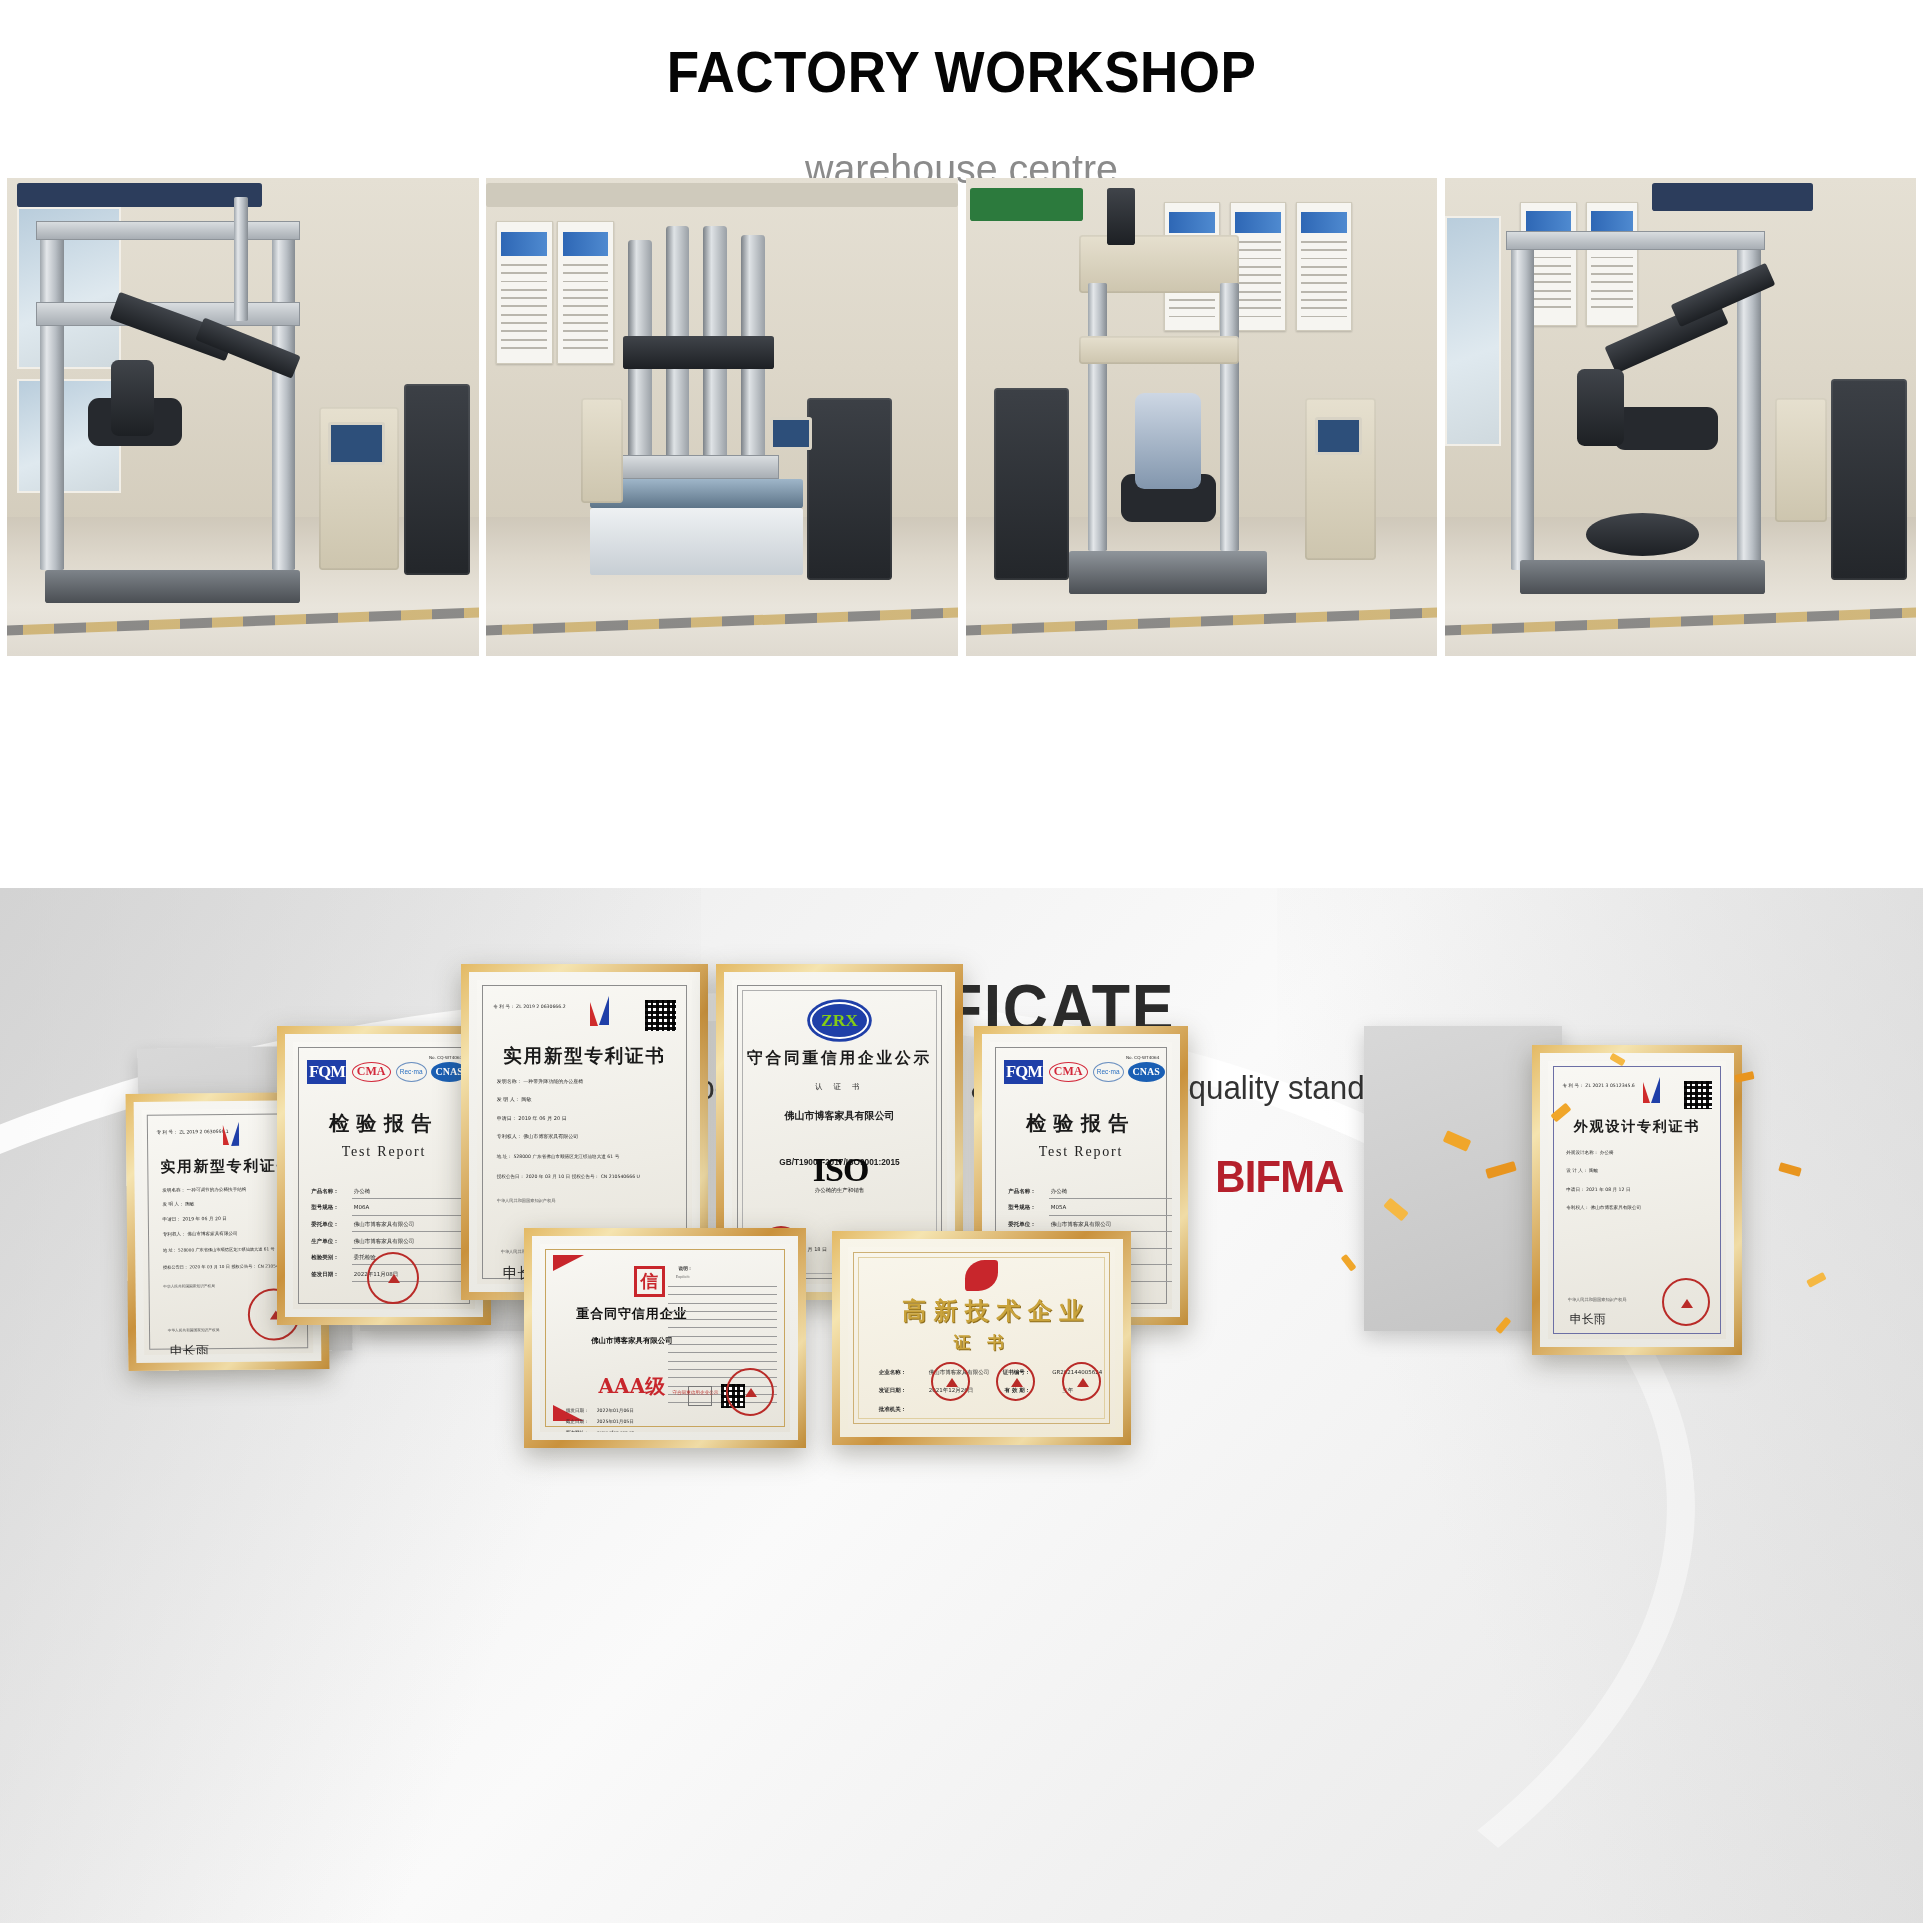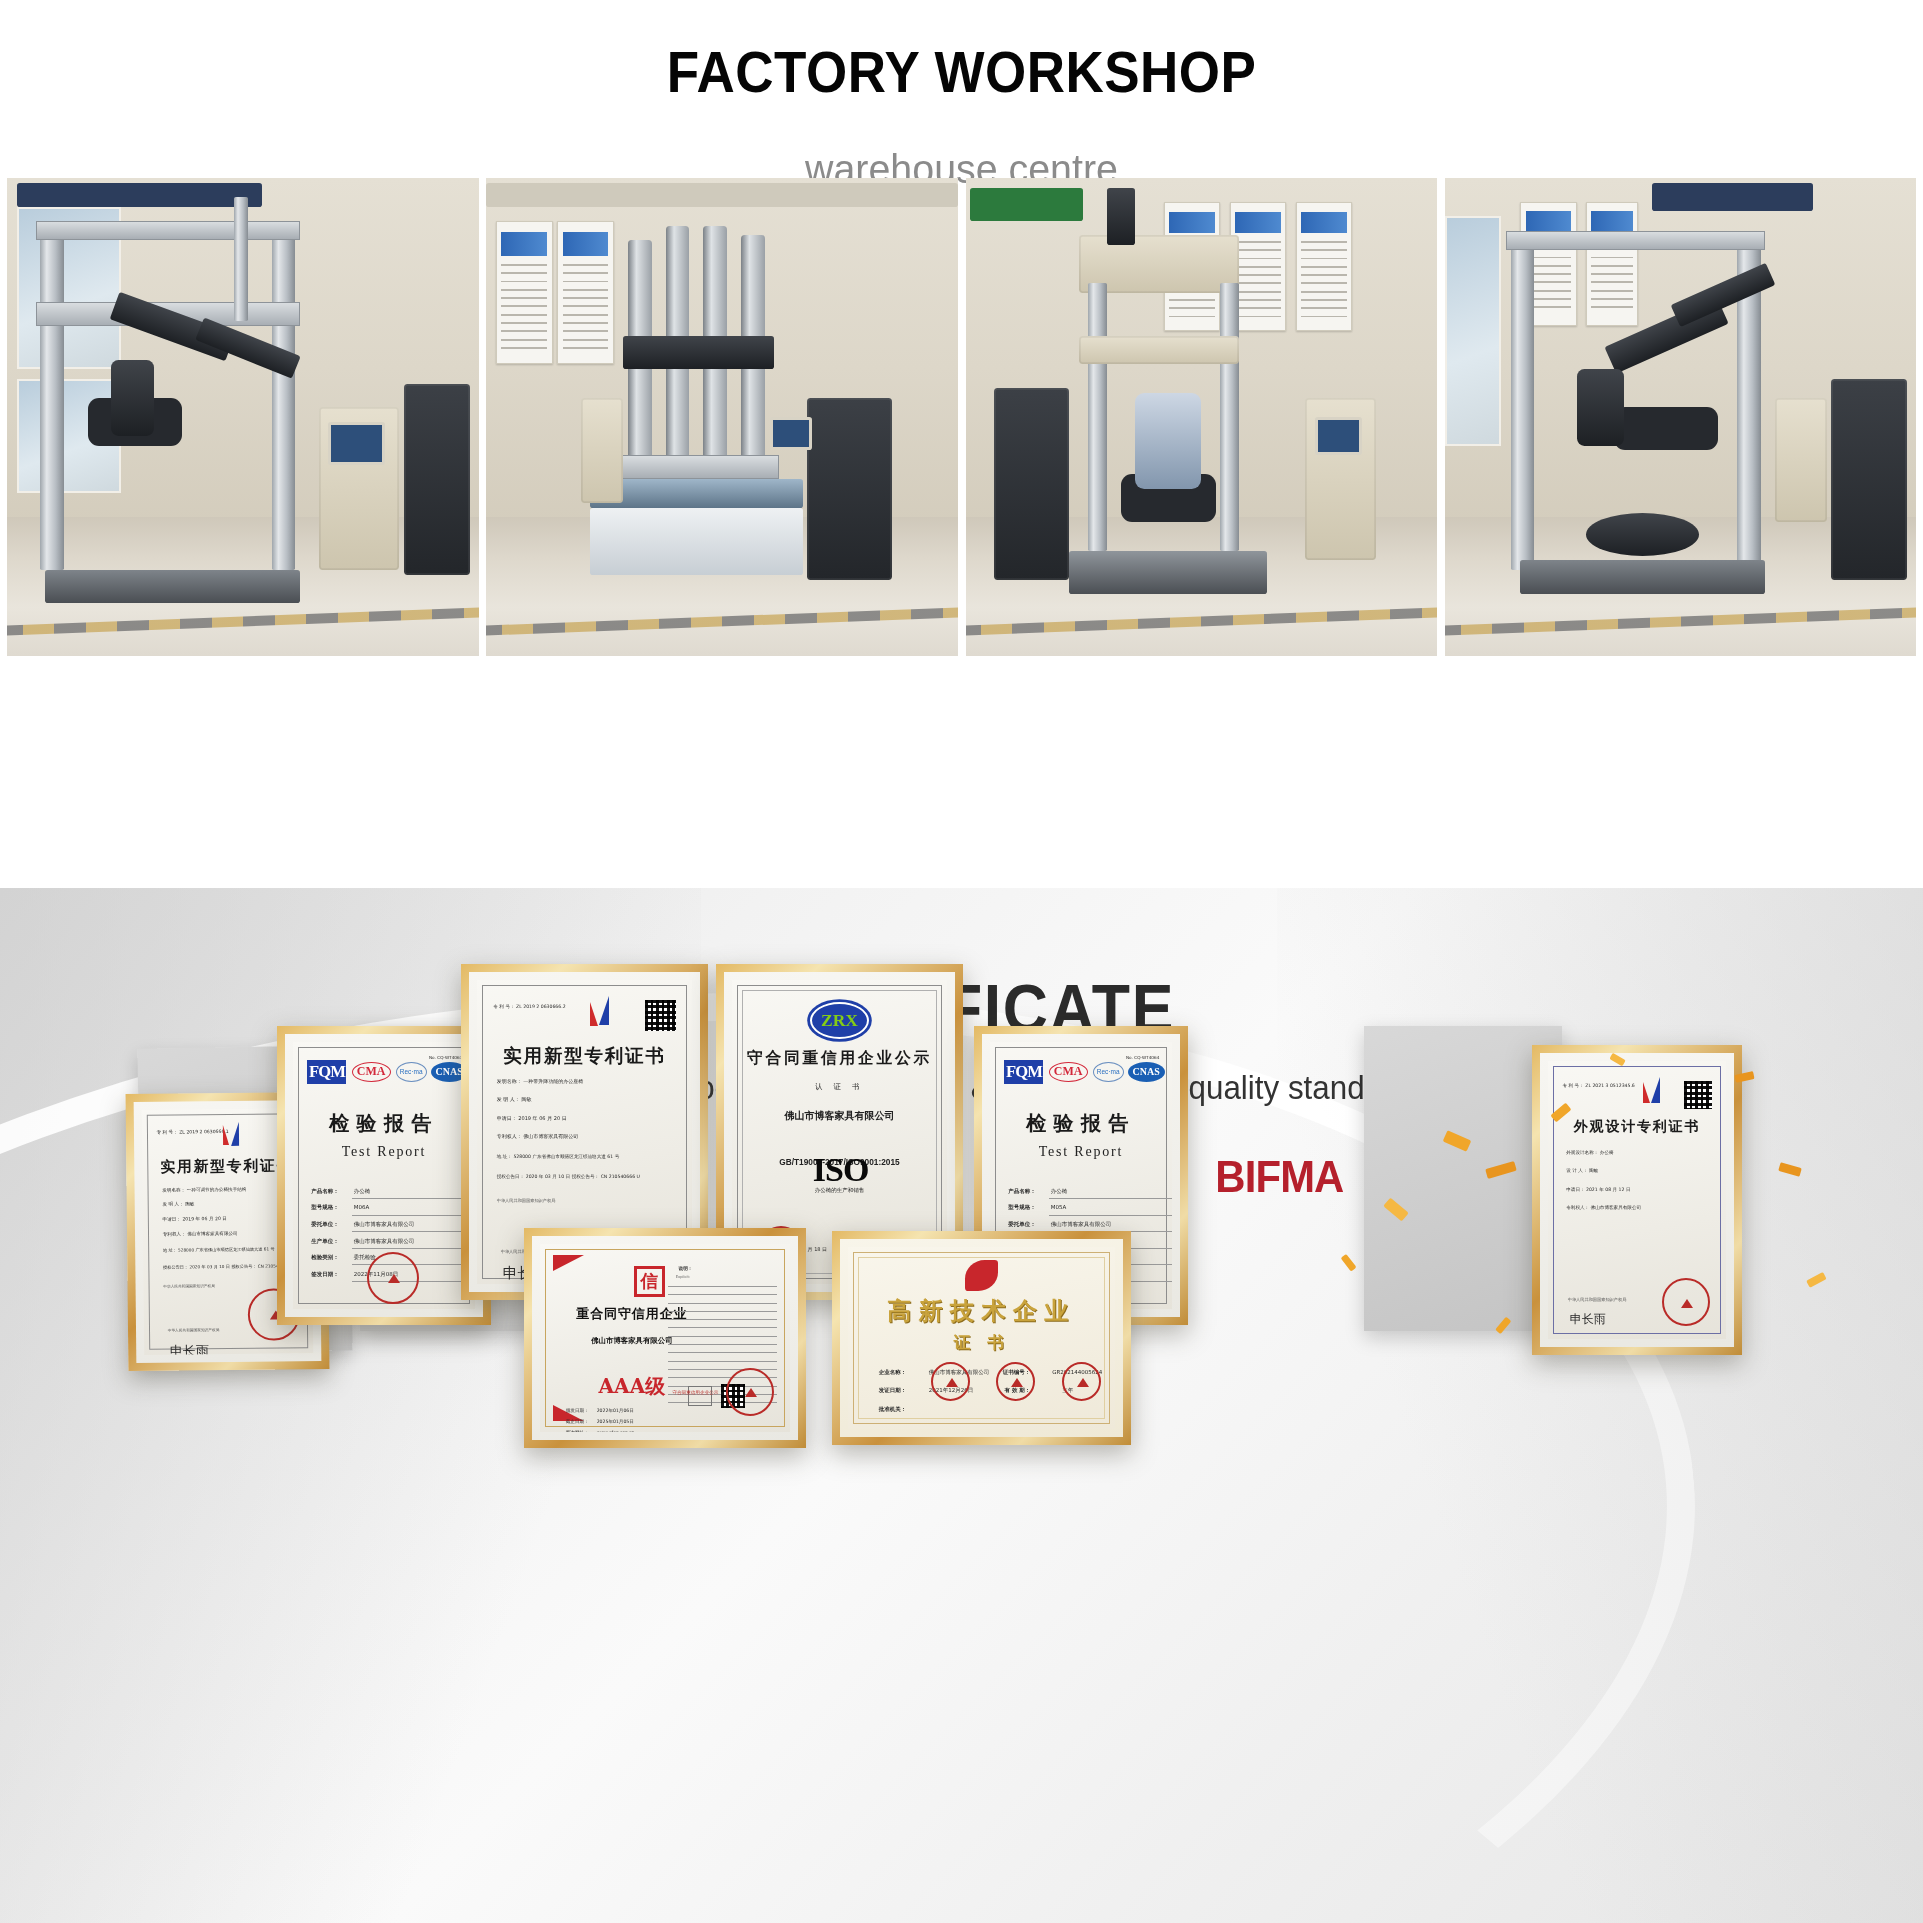--- a/index.html
+++ b/index.html
@@ -516,21 +516,21 @@
         </div>
     </div>
 
     <div class="cert" style="left:832px;top:343px;width:299px;height:214px">
       <div class="mat" style="background:linear-gradient(170deg,#f8f5ea,#efe9d6)">
           <div class="paper" style="background:linear-gradient(170deg,#f9f6ec,#efe9d9)">
         <div class="c-border" style="border-color:#cdb075"></div>
         <div class="c-border2" style="border-color:#e0cfa1"></div>
         <div style="position:absolute;left:50%;margin-left:-16.6px;top:13px;width:33px;height:31px;
              background:#c8262c;border-radius:60% 10% 60% 10%"></div>
-        <div style="position:absolute;left:0;top:48px;width:100%;text-align:center;font-size:24px;font-weight:bold;
+        <div style="position:absolute;left:15px;top:48px;width:100%;text-align:center;font-size:24px;font-weight:bold;
              color:#c9a33c;letter-spacing:7.4px;font-family:Liberation Mono, monospace;
              text-shadow:0.9px 0.9px 0 #8d6c1d">高新技术企业</div>
         <div style="position:absolute;left:0;top:85px;width:100%;text-align:center;font-size:16.6px;font-weight:bold;
              color:#c9a33c;letter-spacing:5.5px;font-family:'DejaVu Sans',sans-serif;
              text-shadow:0.9px 0.9px 0 #8d6c1d">证 书</div>
         <div class="c-txt" style="left:31px;top:122px;font-size:5.5px;font-weight:bold">企业名称：</div>
         <div class="c-txt" style="left:81px;top:122px;font-size:5.5px">佛山市博客家具有限公司</div>
         <div class="c-txt" style="right:85px;top:122px;font-size:5.5px;font-weight:bold">证书编号：</div>
         <div class="c-txt" style="right:13px;top:122px;font-size:5.5px">GR202144005624</div>
         <div class="c-txt" style="left:31px;top:140px;font-size:5.5px;font-weight:bold">发证日期：</div>

